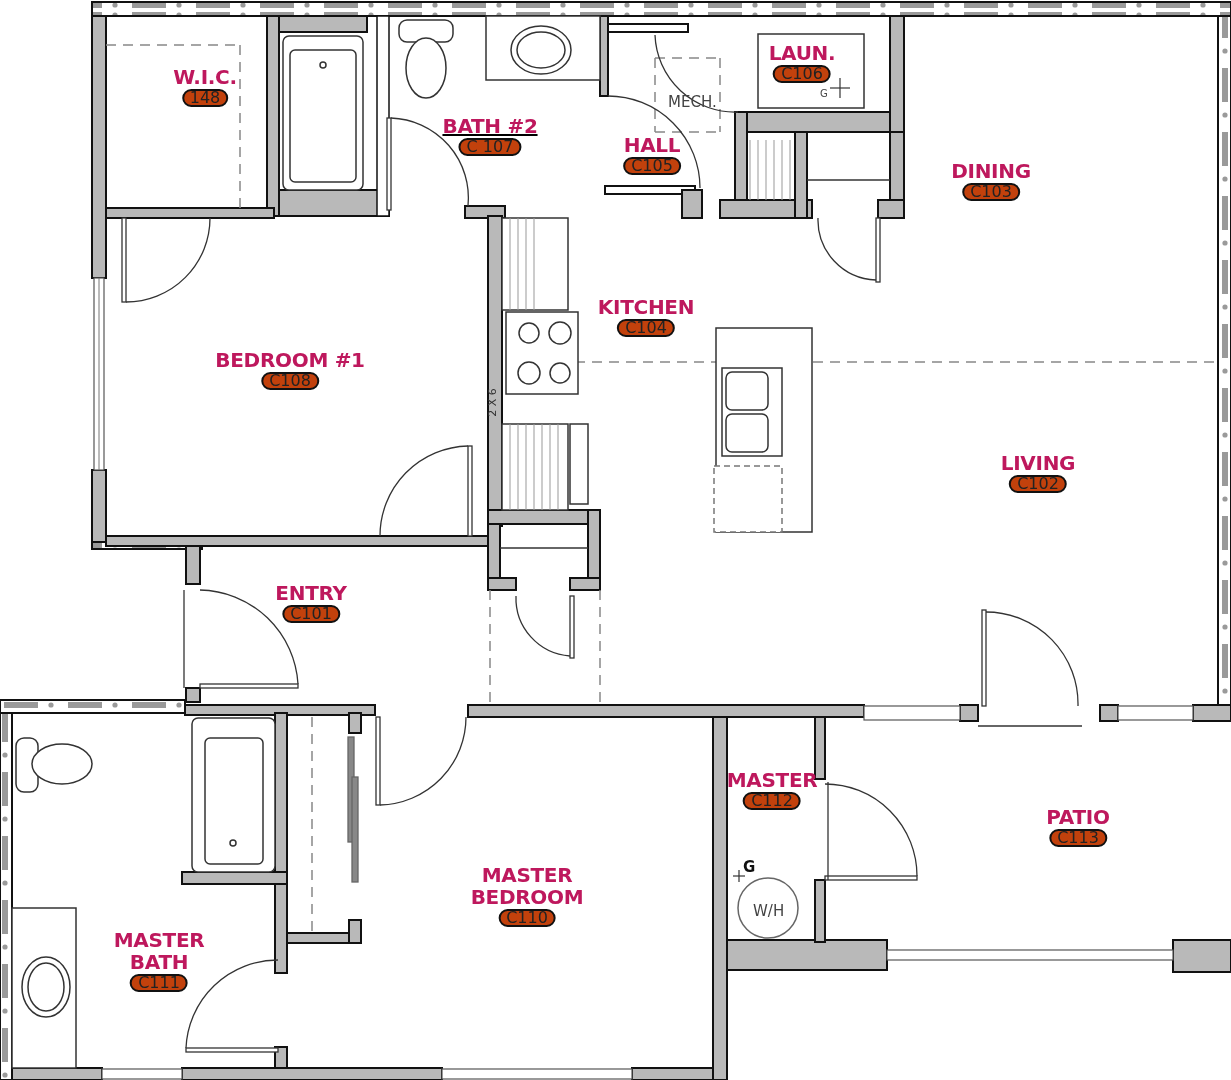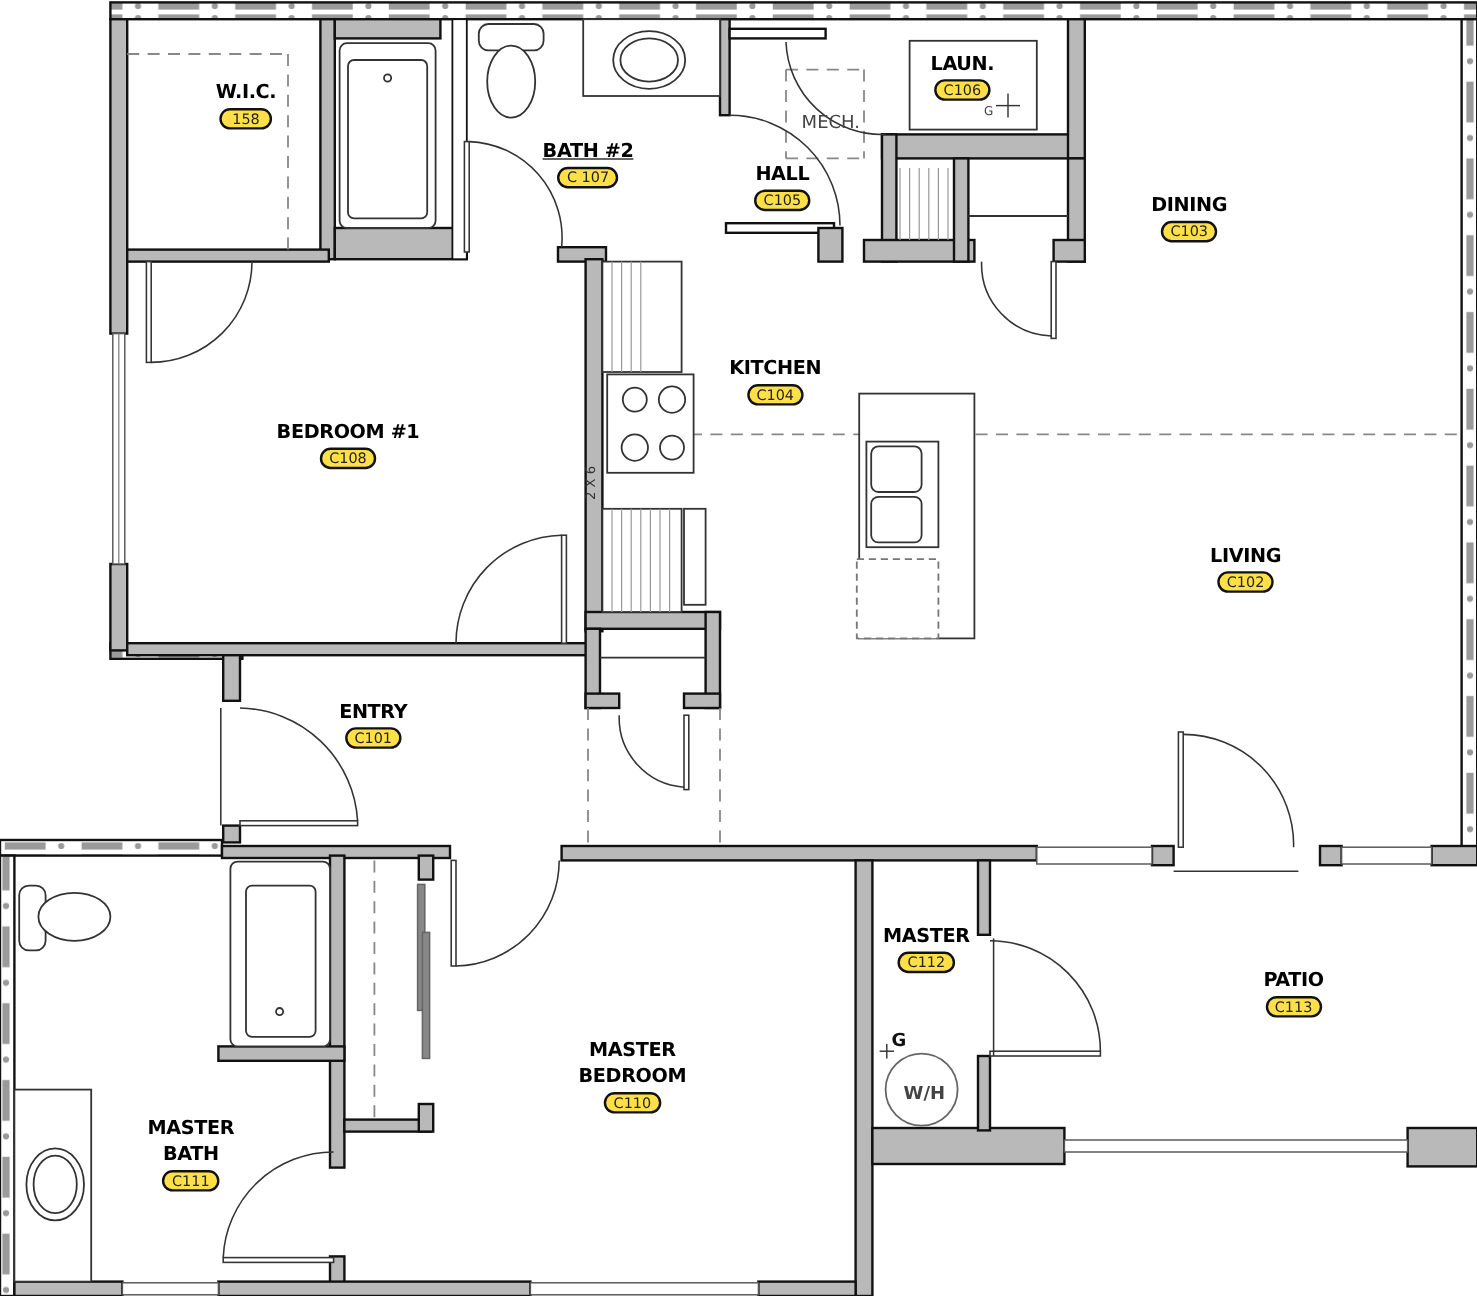--- a/index.html
+++ b/index.html
@@ -2,24 +2,24 @@
 <html><head>
 <meta charset="utf-8">
 <style>
   html, body { margin:0; padding:0; background:#ffffff; }
   body { width:1231px; height:1080px; position:relative; overflow:hidden;
          font-family:"DejaVu Sans", sans-serif; }
   #plan { position:absolute; left:0; top:0; }
   .room-label { position:absolute; transform:translateX(-50%); text-align:center;
                 white-space:nowrap; }
   .room-name { display:block; font-family:"DejaVu Sans", sans-serif; font-weight:bold;
-               font-size:16px; letter-spacing:-0.3px; color:#000000; line-height:22px; }
+               font-size:20px; letter-spacing:-0.3px; color:#be185d; line-height:22px; }
   .room-tag { display:inline-block; margin-top:1px; padding:0 6px; min-width:28px;
-              border:2px solid #111111; border-radius:10px; font-size:12px; line-height:14px;
-              font-family:"DejaVu Sans", sans-serif; color:#222; background:#fde047; }
+              border:2px solid #111111; border-radius:10px; font-size:16px; line-height:14px;
+              font-family:"DejaVu Sans", sans-serif; color:#222; background:#c2410c; }
   .fixture-text { position:absolute; font-family:"DejaVu Sans", sans-serif; font-size:15px; color:#444; }
   .note-text { position:absolute; font-family:"DejaVu Sans", sans-serif; font-size:11px; color:#333; }
 </style>
 </head>
 <body>
 
 <svg id="plan" width="1231" height="1080" viewBox="0 0 1231 1080" xmlns="http://www.w3.org/2000/svg">
   <defs>
     <pattern id="extwall-h" width="64" height="10" patternUnits="userSpaceOnUse">
       <rect x="0" y="0" width="64" height="10" fill="#ffffff"></rect>
@@ -239,21 +239,21 @@
   <g stroke="#333" stroke-width="1.2">
     <line x1="830" y1="88" x2="850" y2="88"></line>
       <line x1="840" y1="78" x2="840" y2="98"></line>
     <line x1="733" y1="876" x2="745" y2="876"></line>
       <line x1="739" y1="870" x2="739" y2="882"></line>
   </g>
 </svg>
 
 <div class="room-label" style="left:205px; top:66px;">
   <span class="room-name">W.I.C.</span>
-  <span class="room-tag">158</span>
+  <span class="room-tag">148</span>
 </div>
 <div class="room-label" style="left:490px; top:115px;text-decoration:underline;">
   <span class="room-name">BATH #2</span>
   <span class="room-tag">C 107</span>
 </div>
 <div class="room-label" style="left:652px; top:134px;">
   <span class="room-name">HALL</span>
   <span class="room-tag">C105</span>
 </div>
 <div class="room-label" style="left:802px; top:42px;">
@@ -294,15 +294,15 @@
   <span class="room-tag">C110</span>
 </div>
 <div class="room-label" style="left:159px; top:929px;">
   <span class="room-name">MASTER</span>
   <span class="room-name">BATH</span>
   <span class="room-tag">C111</span>
 </div>
 
 <span class="fixture-text" style="left:668px; top:93px;">MECH.</span>
 <span class="note-text" style="left:478px; top:396px; transform:rotate(-90deg);">2 X 6</span>
-<span class="fixture-text" style="left:753px; top:902px; font-weight:bold;">W/H</span>
+<span class="fixture-text" style="left:753px; top:902px; font-weight:normal;">W/H</span>
 <span class="fixture-text" style="left:820px; top:88px; font-size:10px;">G</span>
 <span class="fixture-text" style="left:743px; top:858px; font-weight:bold; color:#111;">G</span>
 
 </body></html>

